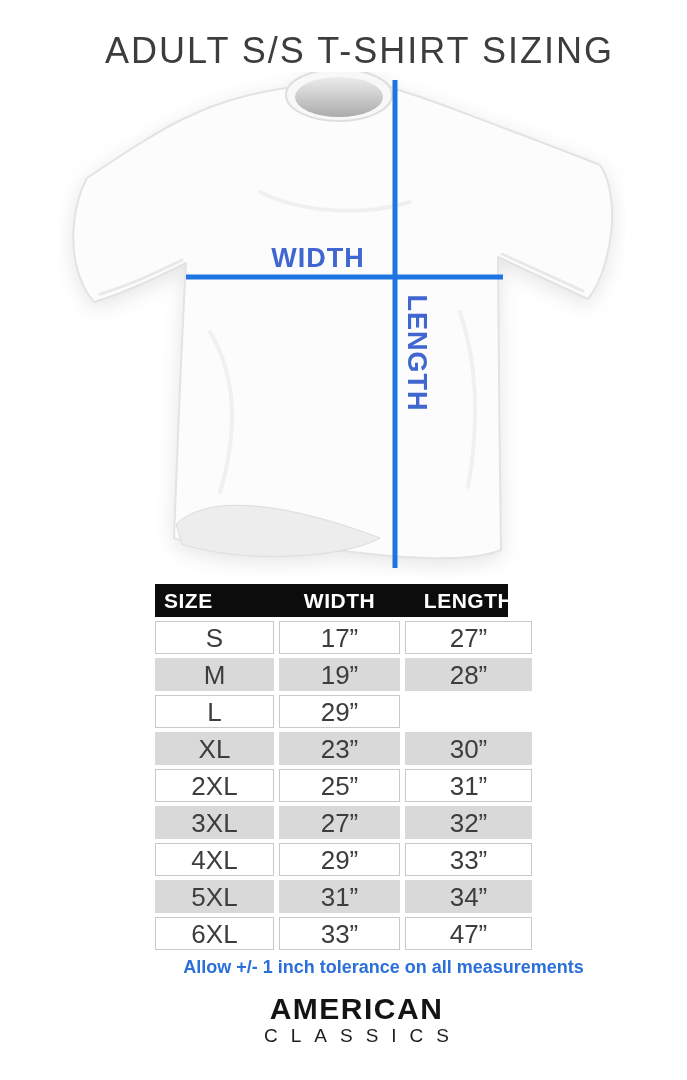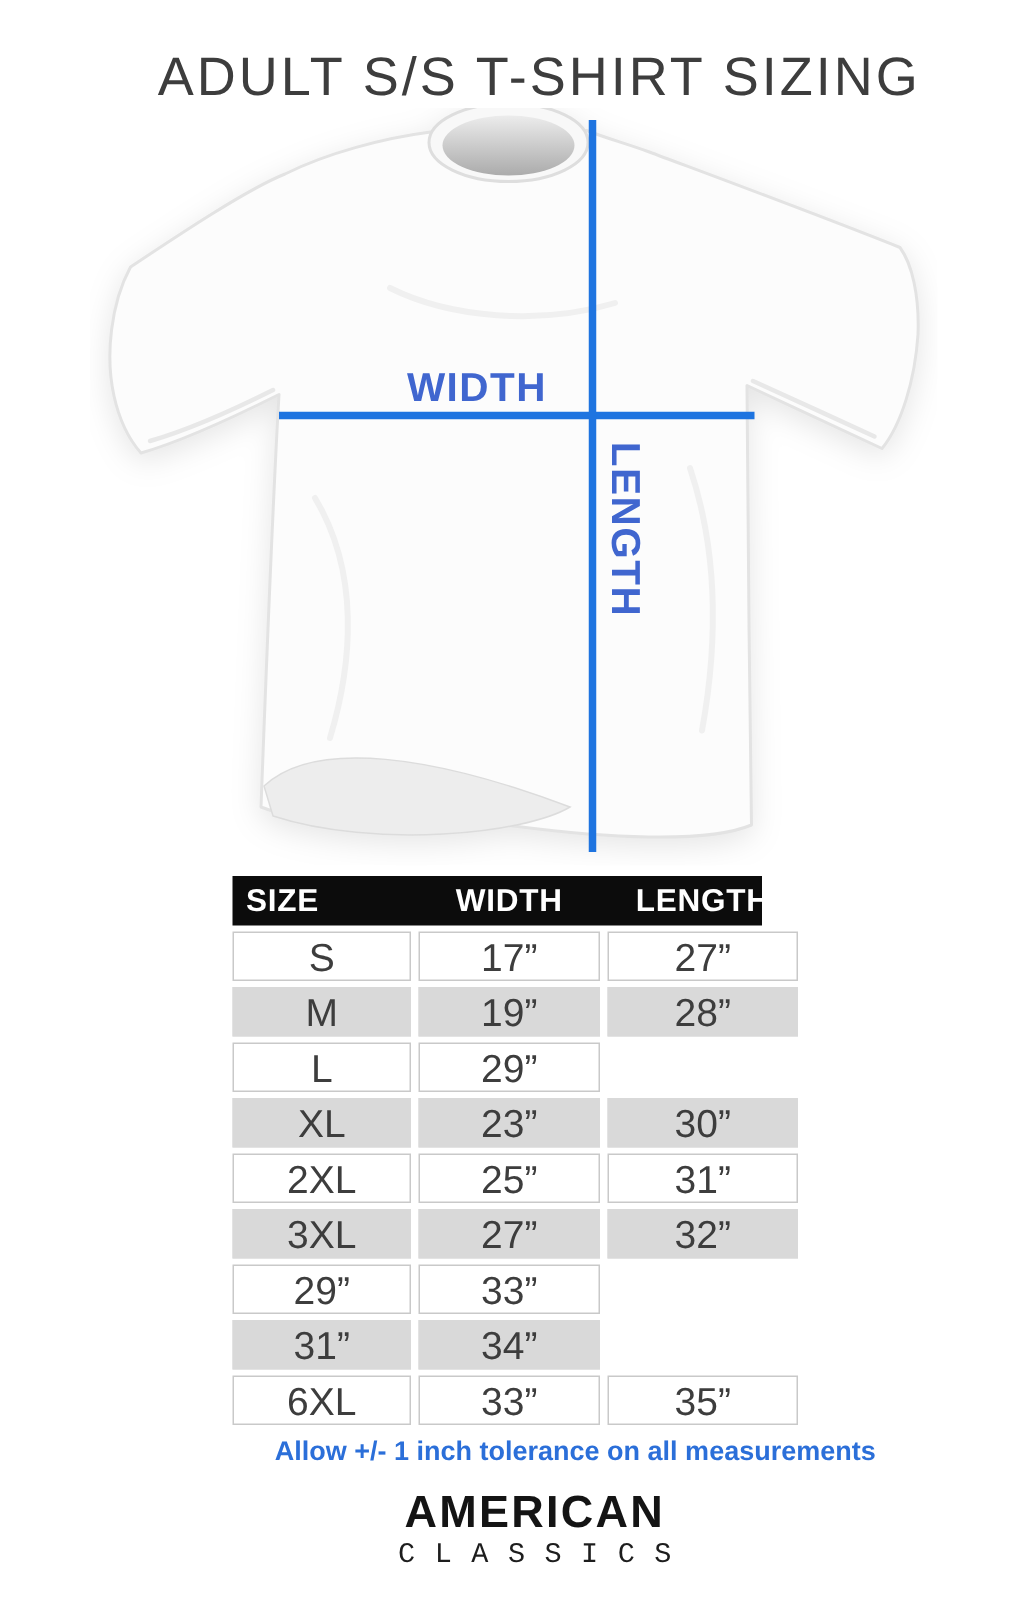--- a/index.html
+++ b/index.html
@@ -41,21 +41,21 @@
   .trow.white .cell{background:#ffffff;border:1px solid var(--row-border,#c9c9c9);}
   .trow.gray  .cell{background:var(--row-alt-bg,#d9d9d9);border:1px solid var(--row-alt-bg,#d9d9d9);}
   .note{
     position:absolute;top:957px;left:0;width:100%;text-align:center;
     font-weight:bold;font-size:18px;color:var(--note-text,#2b6fd9);padding-left:40px;
   }
   .brand{position:absolute;top:992px;left:0;width:100%;text-align:center;color:#141414;margin-left:13px;}
   .brand-top{font-size:30px;font-weight:800;letter-spacing:1.5px;line-height:1.1;}
   .brand-bottom{
     display:inline-block;font-size:19px;font-weight:400;letter-spacing:13px;
-    margin-right:-13px;margin-top:1px;color:#1d1d1d;line-height:1.1;font-family:Liberation Mono, monospace;
+    margin-right:-13px;margin-top:1px;color:#1d1d1d;line-height:1.1;
   }
 </style>
 </head>
 <body>
 
 <div class="page">
 
   <h1 class="title">ADULT S/S T-SHIRT SIZING</h1>
 
   <svg class="shirt-svg" width="565" height="505" viewBox="0 0 565 505">
@@ -140,33 +140,35 @@
       <span class="cell">31”</span>
     </div>
 
     <div class="trow gray">
       <span class="cell">3XL</span>
       <span class="cell">27”</span>
       <span class="cell">32”</span>
     </div>
 
     <div class="trow white">
+      <span class="cell">4XL</span>
       <span class="cell">29”</span>
       <span class="cell">33”</span>
     </div>
 
     <div class="trow gray">
+      <span class="cell">5XL</span>
       <span class="cell">31”</span>
       <span class="cell">34”</span>
     </div>
 
     <div class="trow white">
       <span class="cell">6XL</span>
       <span class="cell">33”</span>
-      <span class="cell">35”</span>
+      <span class="cell">47”</span>
     </div>
   </div>
   </div>
 
   <div class="note">Allow +/- 1 inch tolerance on all measurements</div>
 
   <div class="brand">
     <div class="brand-top">AMERICAN</div>
     <div><span class="brand-bottom">CLASSICS</span></div>
   </div>

